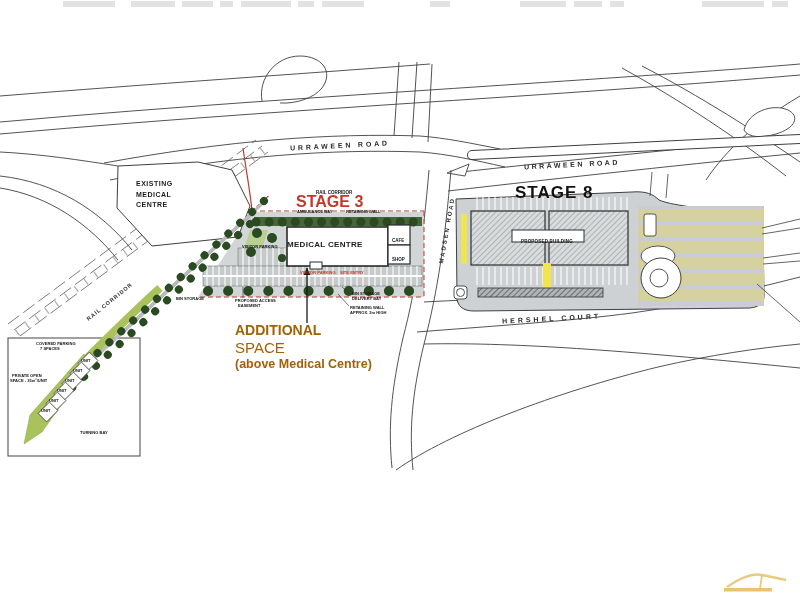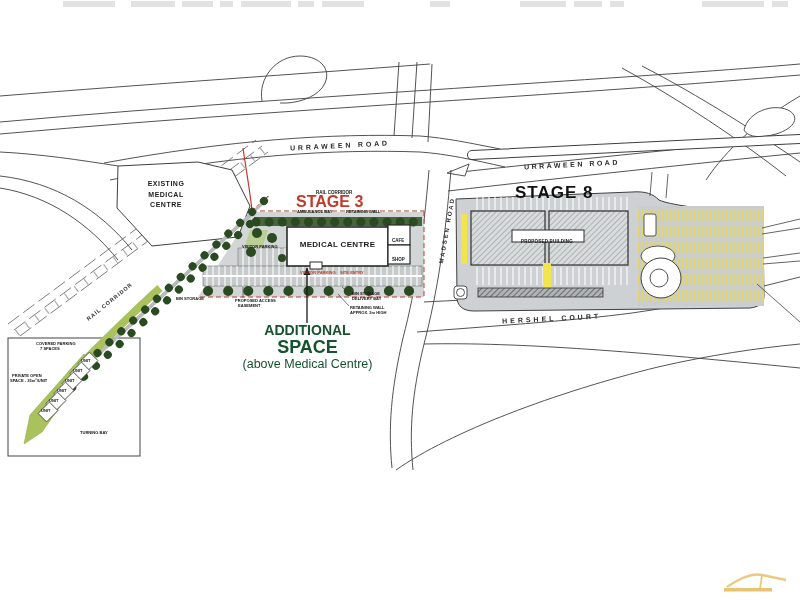--- a/index.html
+++ b/index.html
@@ -5,21 +5,21 @@
   html,body{margin:0;padding:0;}
   .canvas{position:relative;width:800px;height:600px;background:#ffffff;overflow:hidden;
           font-family:"Liberation Sans",sans-serif;}
   svg{position:absolute;left:0;top:0;}
   .lbl{position:absolute;white-space:nowrap;color:#1c1c1c;line-height:1;}
   .tiny{font-size:9px;font-weight:700;transform:scale(0.45);transform-origin:0 0;color:#151515;}
   .tiny50{font-size:9px;font-weight:700;transform:scale(0.5);transform-origin:0 0;color:#151515;}
   .redtxt{color:#c03a2b;}
   .frag{position:absolute;top:1px;height:6px;background:#e2e2e2;}
   .roadname{font-weight:700;color:#2a2a2a;}
-  .center{text-align:center;}
+  .center{text-align:left;}
 </style>
 </head>
 <body>
 
 <div class="canvas">
 
 <svg width="800" height="600" viewBox="0 0 800 600">
   <defs>
     <pattern id="pStripe" width="6" height="20" patternUnits="userSpaceOnUse">
       <line x1="3" y1="0" x2="3" y2="20" stroke="#ffffff" stroke-width="1.1"></line>
@@ -257,19 +257,19 @@
 <div class="lbl tiny" style="left:12px;top:374px;">PRIVATE OPEN</div>
 <div class="lbl tiny" style="left:10px;top:379px;">SPACE - 35m²/UNIT</div>
 <div class="lbl tiny" style="left:80px;top:431px;">TURNING BAY</div>
 <div class="lbl tiny" style="left:81px;top:359px;">UNIT</div>
 <div class="lbl tiny" style="left:73px;top:369px;">UNIT</div>
 <div class="lbl tiny" style="left:65px;top:379px;">UNIT</div>
 <div class="lbl tiny" style="left:57px;top:389px;">UNIT</div>
 <div class="lbl tiny" style="left:49px;top:399px;">UNIT</div>
 <div class="lbl tiny" style="left:41px;top:409px;">UNIT</div>
 
-<div class="lbl center" style="left:235px;top:322px;width:145px;color:#14532d;">
+<div class="lbl center" style="left:235px;top:322px;width:145px;color:#a16207;">
   <div style="font-size:14px;font-weight:700;line-height:17px;">ADDITIONAL</div>
-  <div style="font-size:18px;font-weight:700;line-height:17px;">SPACE</div>
-  <div style="font-size:12.5px;font-weight:400;line-height:16px;">(above Medical Centre)</div>
+  <div style="font-size:15px;font-weight:400;line-height:17px;">SPACE</div>
+  <div style="font-size:12.5px;font-weight:700;line-height:16px;">(above Medical Centre)</div>
 </div>
 
 </div>
 
 </body></html>

